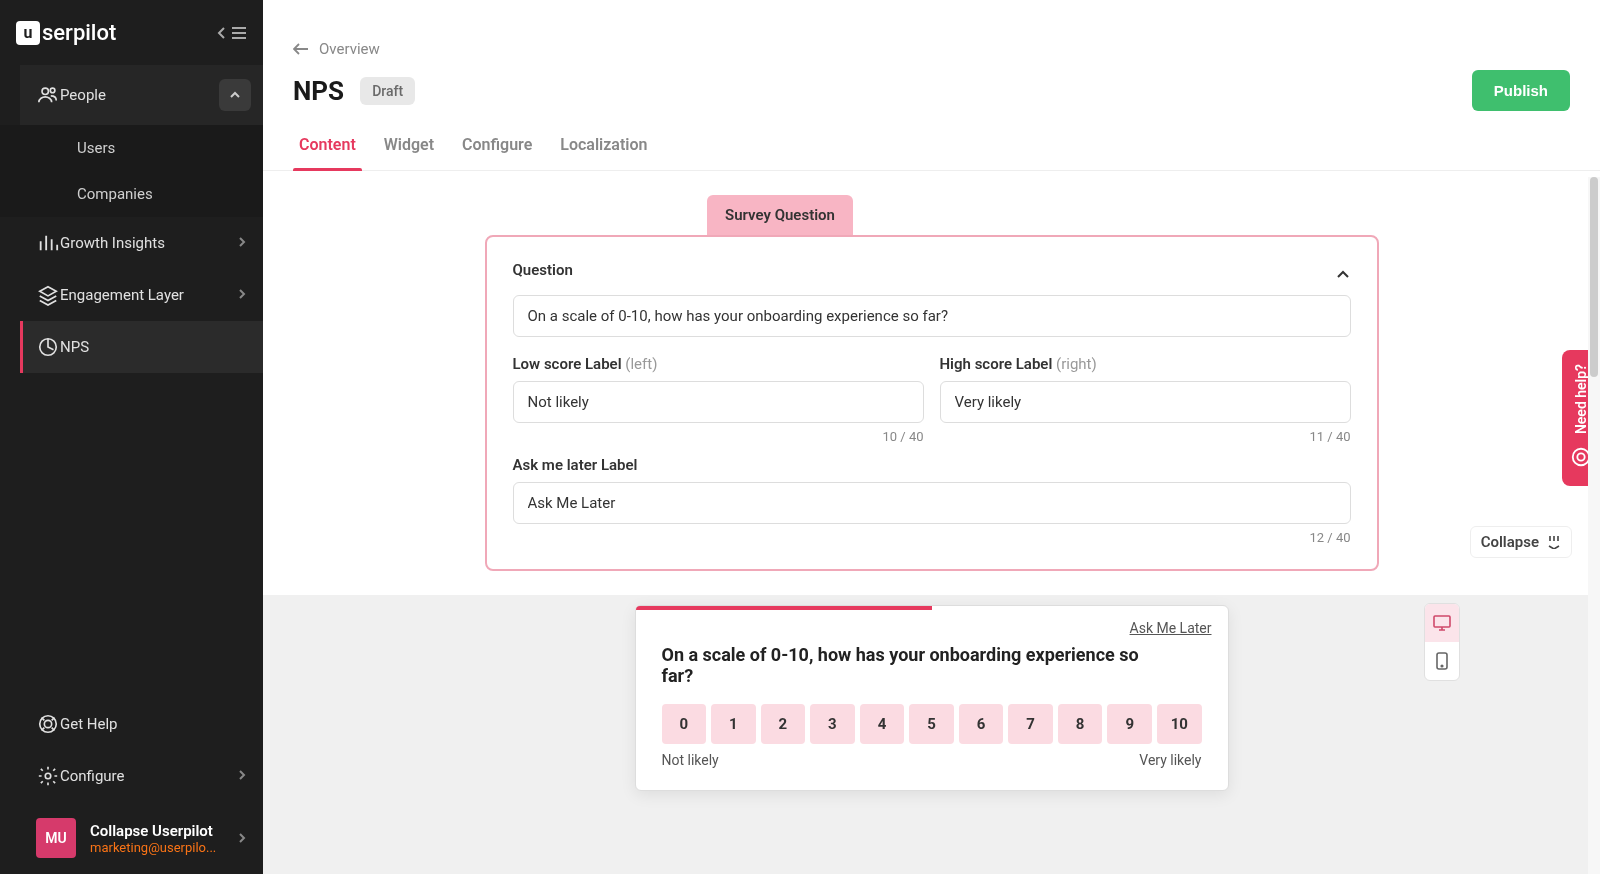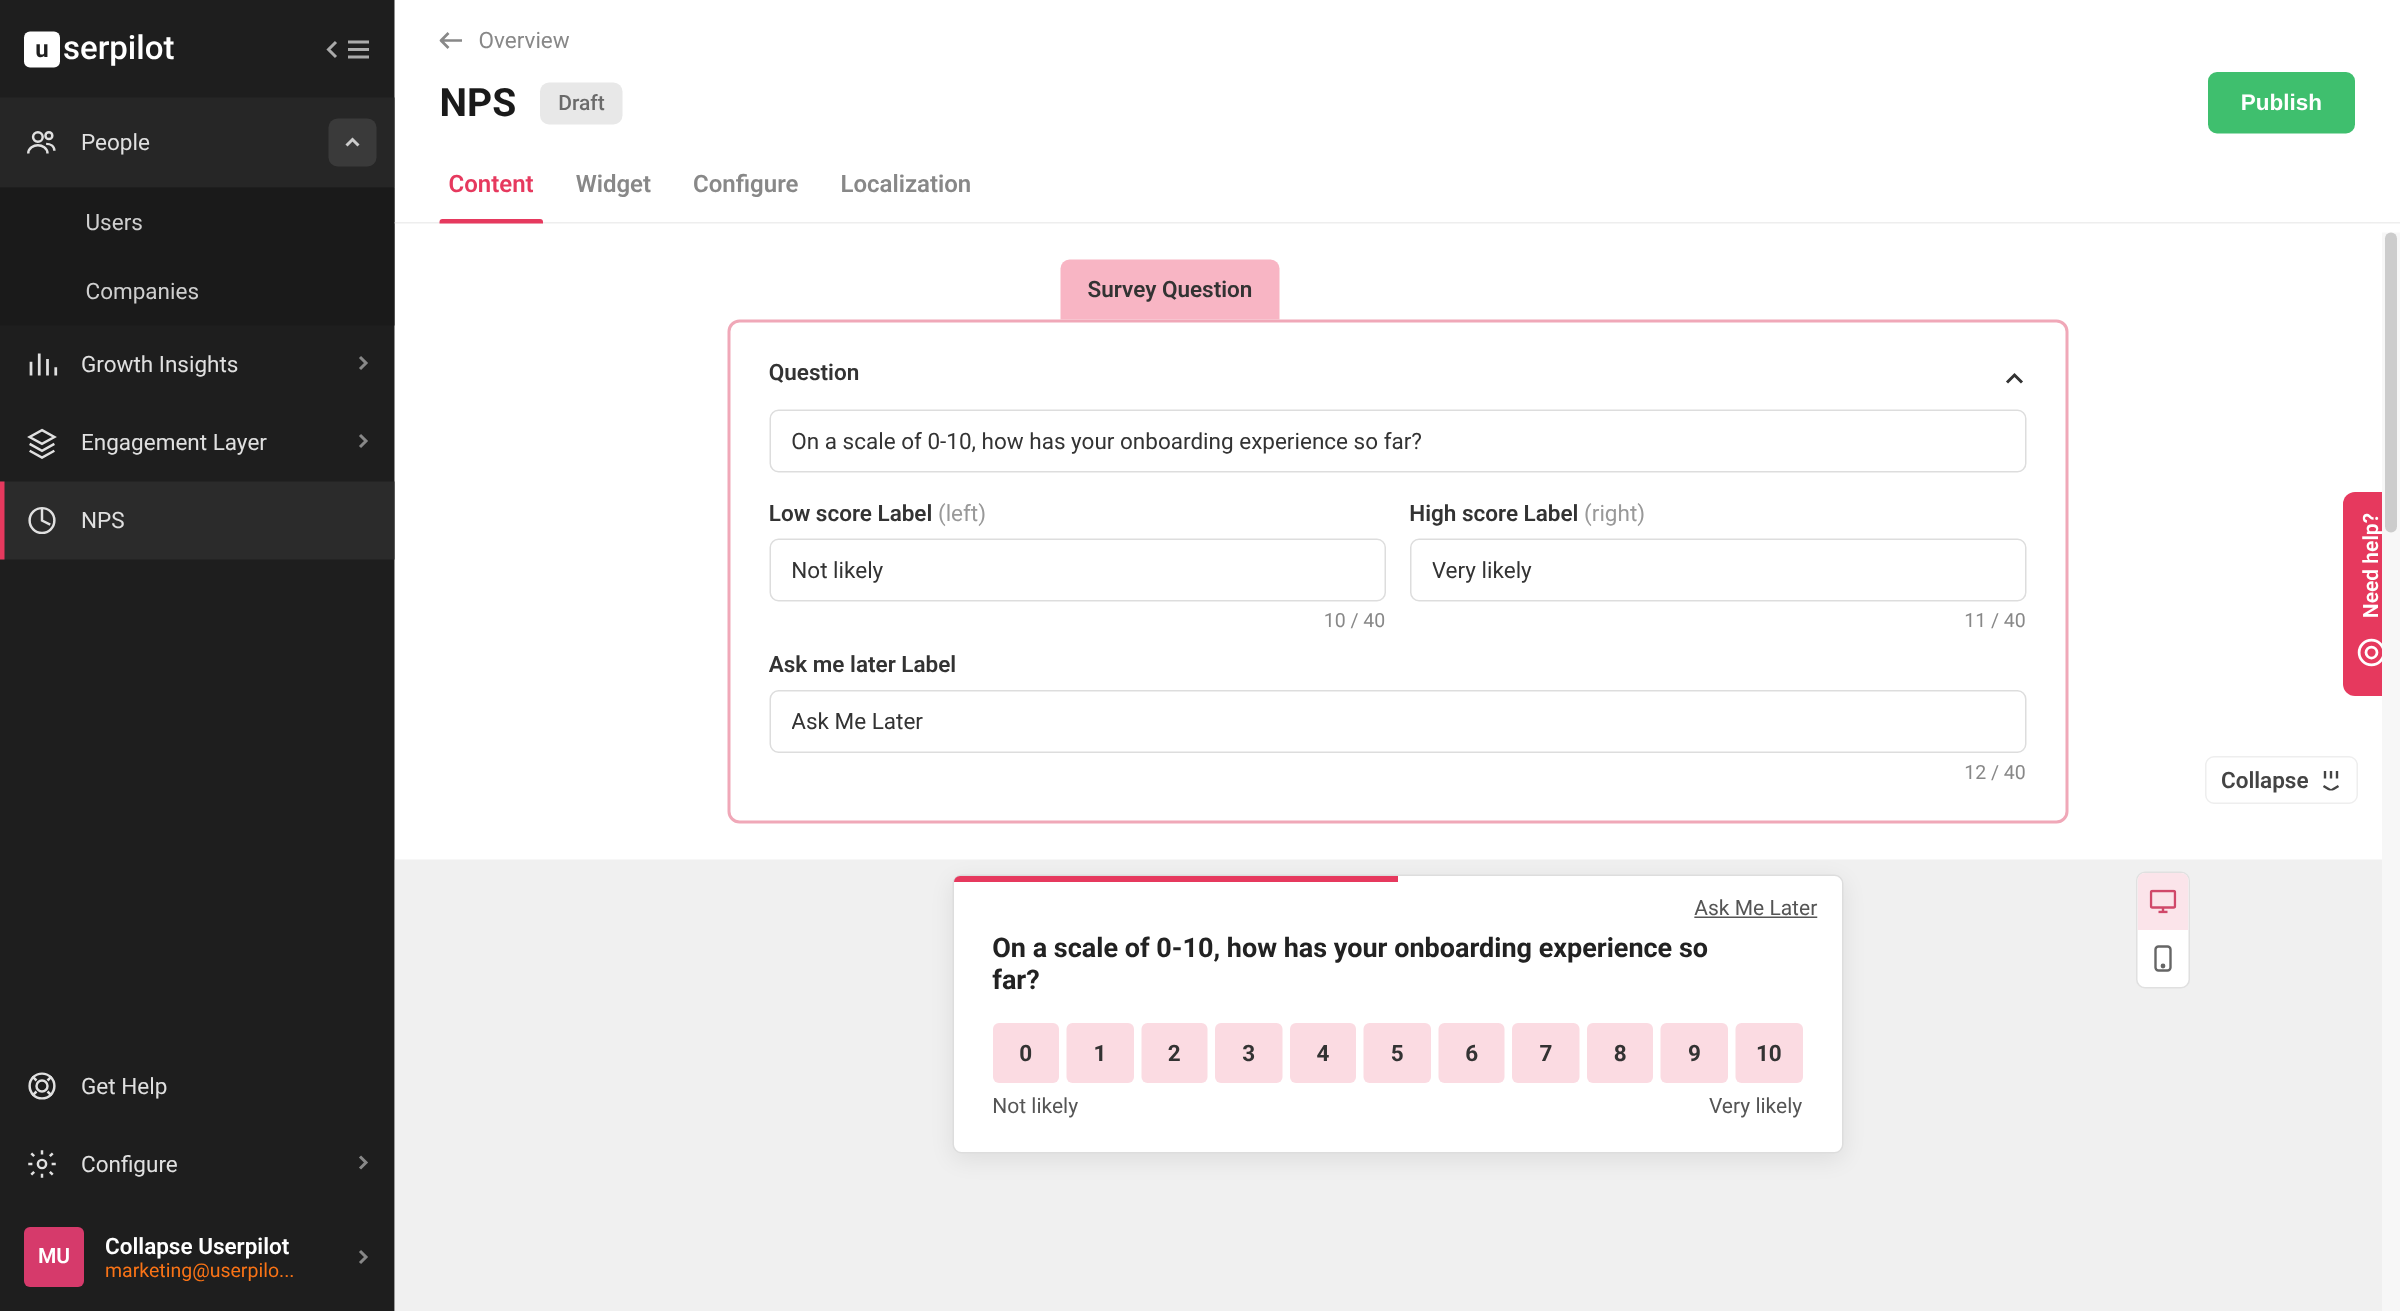--- a/index.html
+++ b/index.html
@@ -6,37 +6,37 @@
 body { font-family: -apple-system, BlinkMacSystemFont, "Segoe UI", Roboto, sans-serif; background: #fff; color: #1a1a1a; height: 874px; width: 1600px; overflow: hidden; }
 .app { display: flex; height: 100%; }
 
 
 .sidebar { width: 263px; background: #1e1e1e; color: #e0e0e0; display: flex; flex-direction: column; }
 .sidebar-top { display: flex; align-items: center; justify-content: space-between; padding: 20px 16px; }
 .logo { display: flex; align-items: center; gap: 2px; color: #fff; font-size: 22px; font-weight: 500; }
 .logo-mark { width: 24px; height: 24px; background: #fff; border-radius: 4px; display: flex; align-items: center; justify-content: center; color: #1e1e1e; font-weight: bold; font-size: 16px; }
 .sidebar-toggle { display: flex; align-items: center; gap: 4px; color: #aaa; cursor: pointer; }
 .nav { flex: 1; }
-.nav-item { display: flex; align-items: center; padding: 14px 16px; gap: 14px; cursor: pointer; color: #e0e0e0; font-size: 15px; }
+.nav-item { display: flex; align-items: center; padding: 14px 16px; cursor: pointer; color: #e0e0e0; font-size: 15px; margin-left: 20px; }
 .nav-item.active { background: #2b2b2b; border-left: 3px solid #e6395e; padding-left: 13px; }
 .nav-item.expanded { background: #262626; }
 .nav-item .icon { width: 24px; height: 24px; display: flex; align-items: center; justify-content: center; flex-shrink: 0; }
 .nav-item .chev { margin-left: auto; color: #888; }
 .nav-item .chev.toggle { background: #3a3a3a; border-radius: 6px; width: 32px; height: 32px; display: flex; align-items: center; justify-content: center; margin-right: -4px; }
 .nav-sub { background: #1a1a1a; }
 .nav-sub .nav-item { padding-left: 57px; font-size: 15px; color: #cfcfcf; }
 .sidebar-bottom { margin-top: auto; }
 .profile { display: flex; align-items: center; padding: 16px; gap: 14px; cursor: pointer; }
-.avatar { width: 40px; height: 40px; background: #d63a6b; border-radius: 4px; display: flex; align-items: center; justify-content: center; color: #fff; font-weight: 600; font-size: 14px; }
+.avatar { width: 40px; height: 40px; background: #d63a6b; border-radius: 4px; display: flex; align-items: center; justify-content: center; color: #fff; font-weight: 600; font-size: 14px; margin-left: 20px; }
 .profile-info { flex: 1; overflow: hidden; }
 .profile-name { font-size: 15px; font-weight: 600; color: #fff; white-space: nowrap; }
 .profile-email { font-size: 13px; color: #f97316; white-space: nowrap; overflow: hidden; text-overflow: ellipsis; }
 
 
-.main { flex: 1; display: flex; flex-direction: column; overflow: hidden; position: relative; }
+.main { flex: 1; display: flex; flex-direction: column; overflow: hidden; position: relative; margin-top: 22px; }
 .breadcrumb { padding: 18px 30px 0; display: flex; align-items: center; gap: 10px; color: #888; font-size: 15px; cursor: pointer; }
 .header-row { display: flex; align-items: center; padding: 12px 30px 0; }
 .title { font-size: 26px; font-weight: 700; margin-right: 16px; }
 .badge { background: #e8e8e8; color: #6a6a6a; padding: 6px 12px; border-radius: 6px; font-size: 14px; font-weight: 500; }
 .publish-btn { margin-left: auto; background: #3fbf6e; color: #fff; padding: 12px 22px; border-radius: 6px; font-size: 15px; font-weight: 600; cursor: pointer; border: none; }
 .tabs { display: flex; gap: 16px; padding: 16px 30px 0; border-bottom: 1px solid #eee; position: relative; }
 .tab { padding: 8px 6px 16px; font-size: 16px; font-weight: 600; color: #888; cursor: pointer; position: relative; }
 .tab.active { color: #e6395e; }
 .tab.active::after { content: ""; position: absolute; bottom: -1px; left: 0; right: 0; height: 3px; background: #e6395e; border-radius: 2px 2px 0 0; }
 

